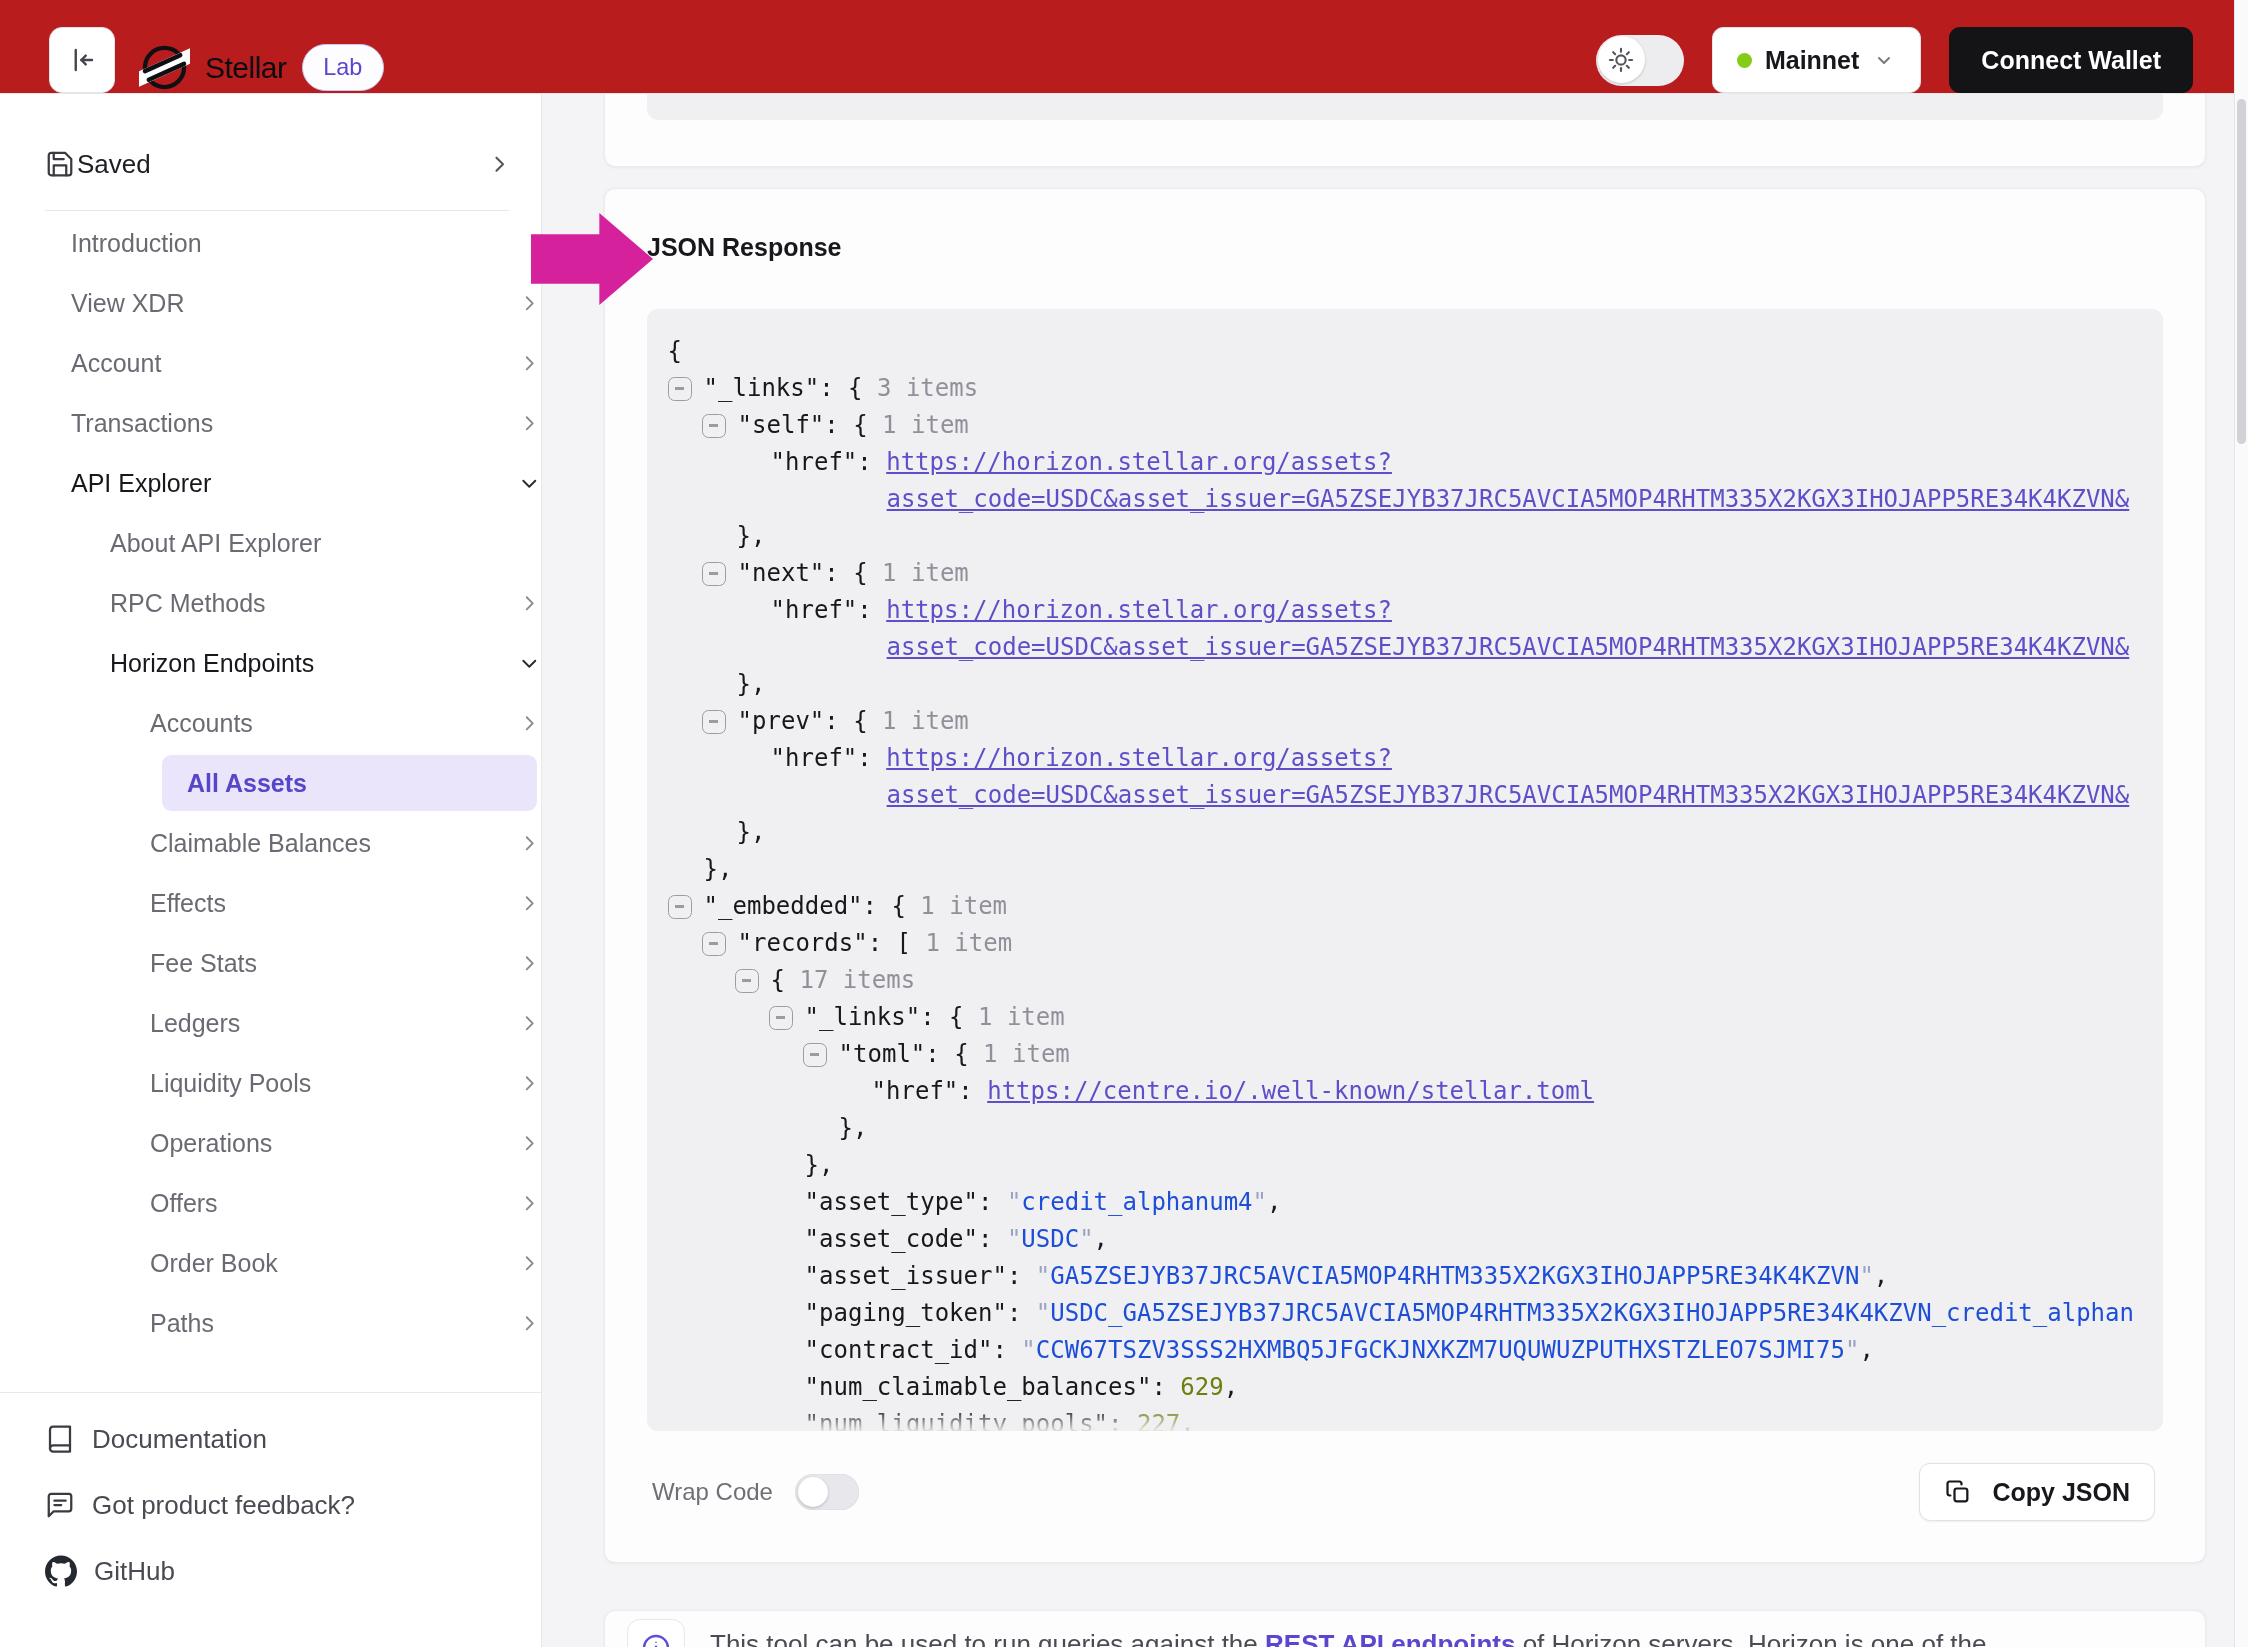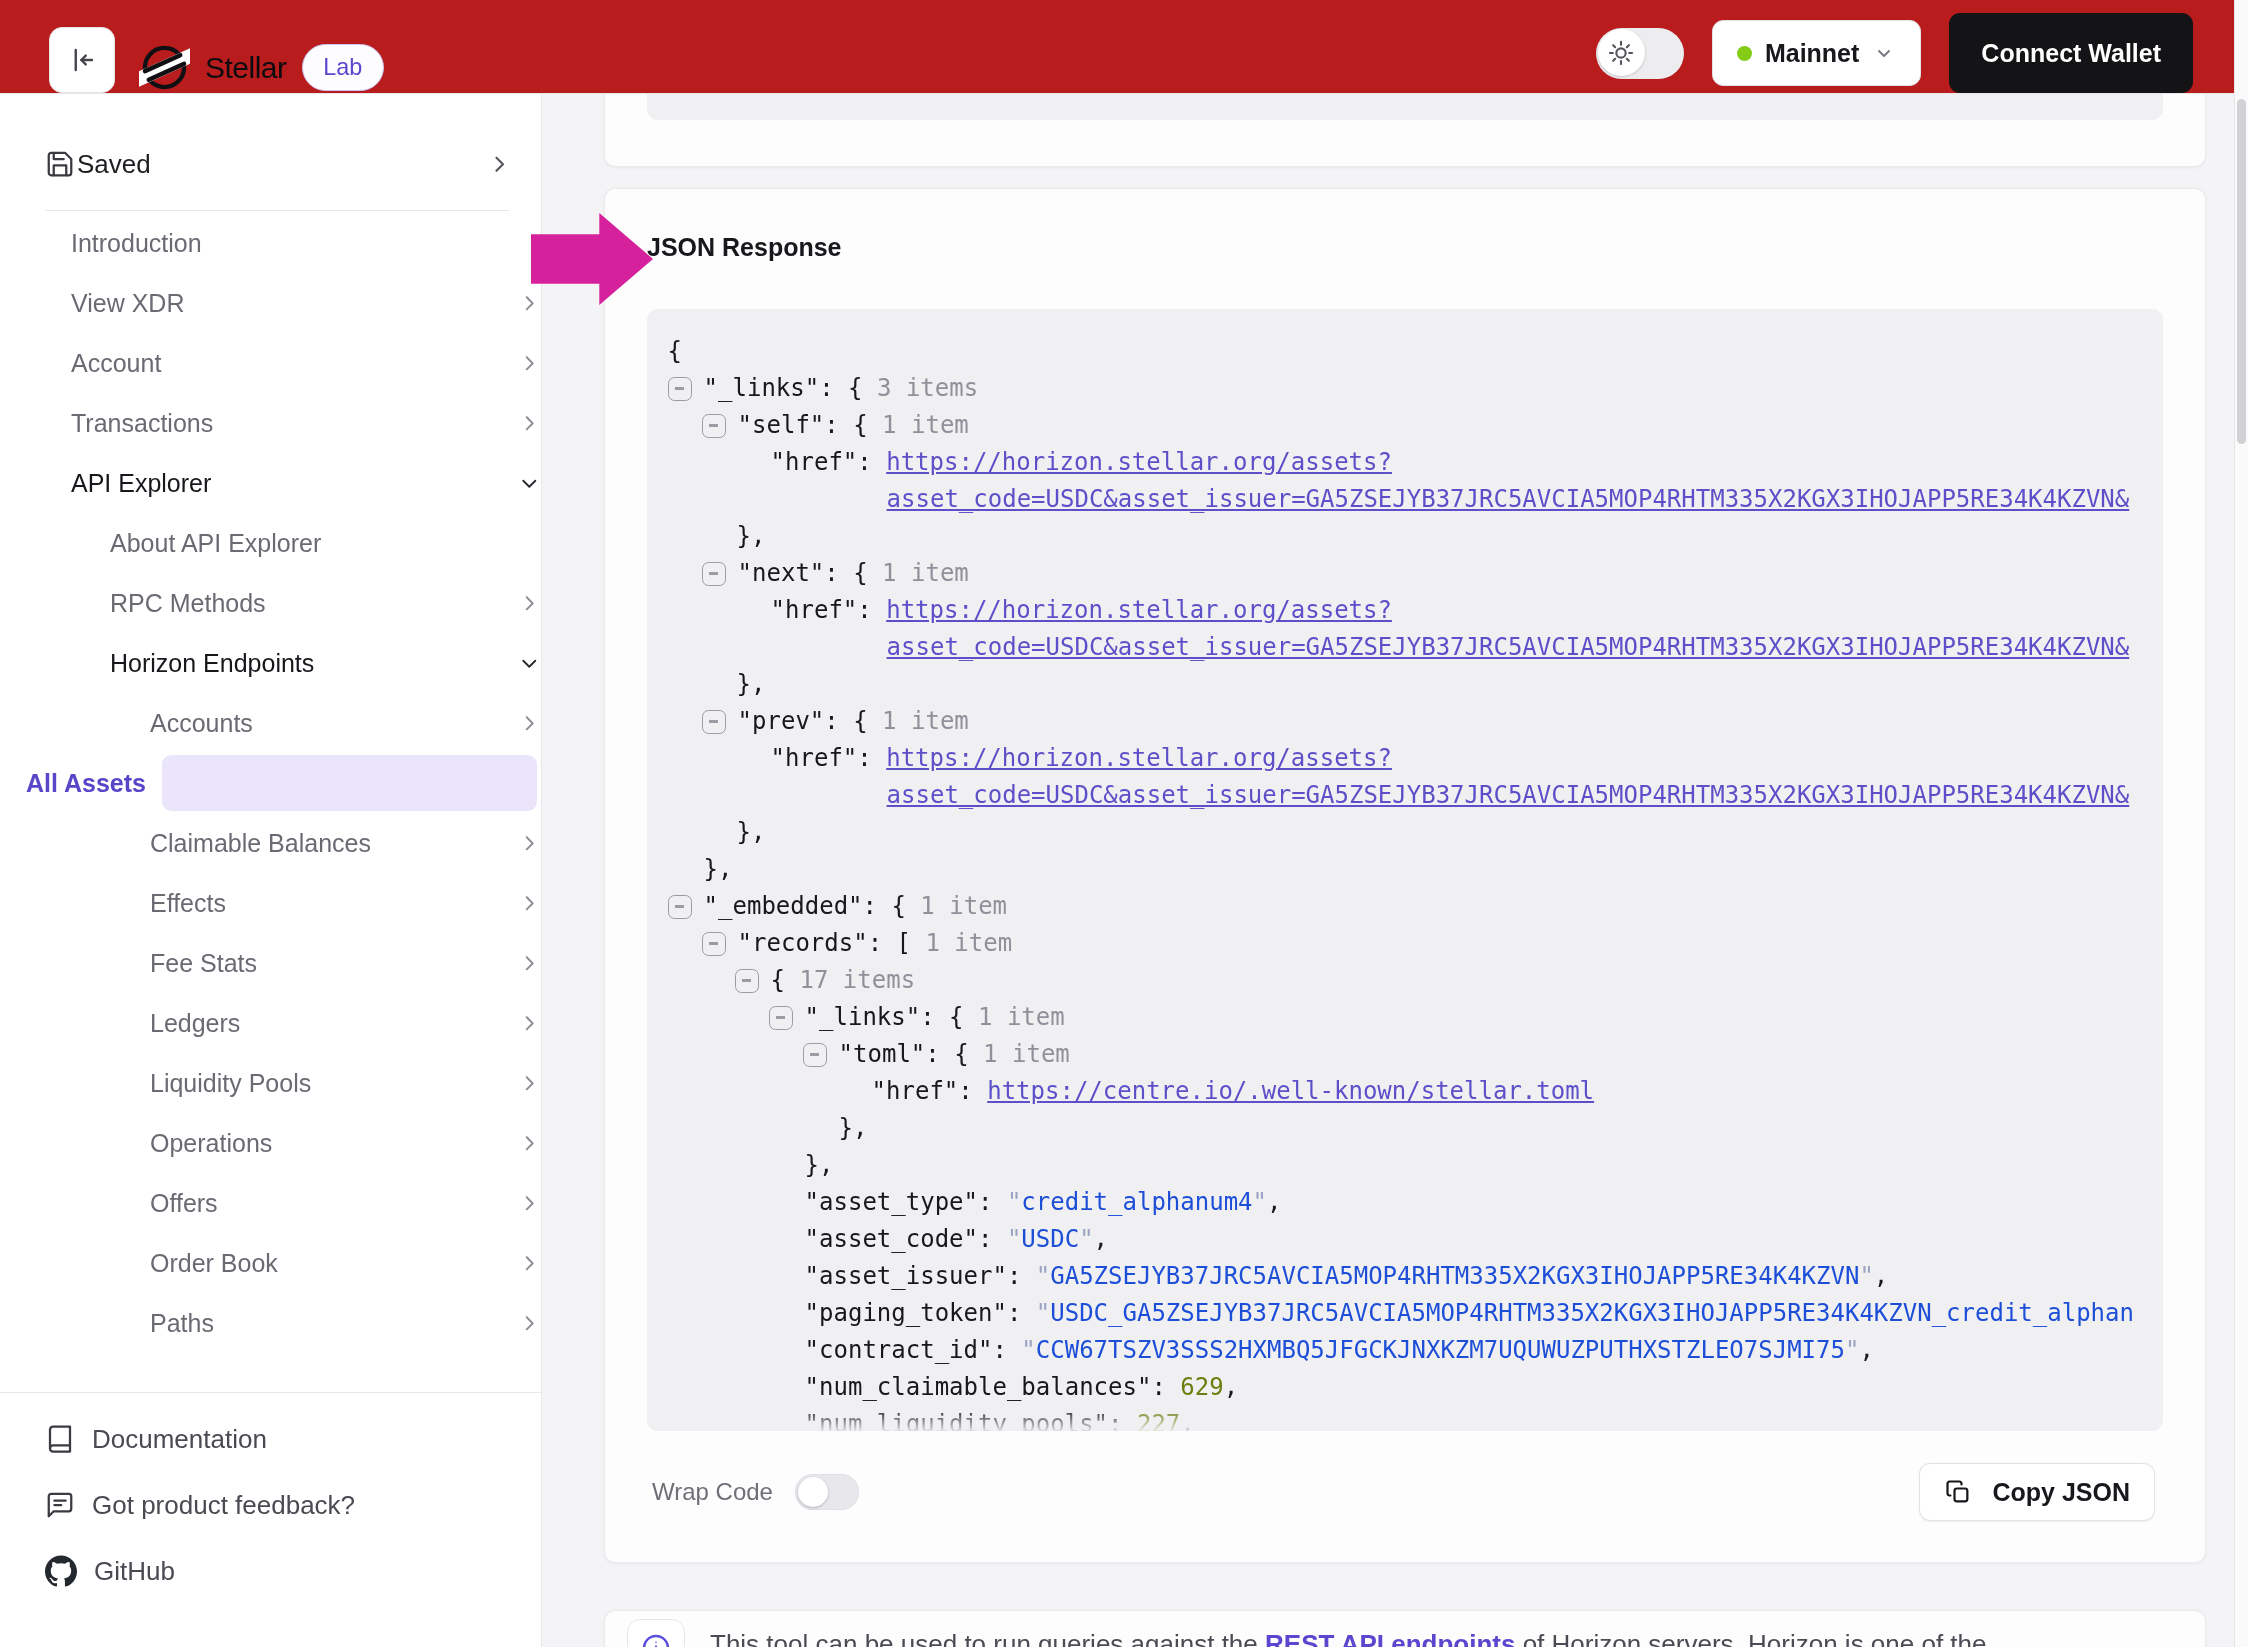--- a/index.html
+++ b/index.html
@@ -32,21 +32,21 @@
     position:absolute;left:1.9px;top:1.9px;width:47px;height:47px;border-radius:50%;background:#fff;
     box-shadow:0 0.9px 2.8px rgba(0,0,0,.18);display:flex;align-items:center;justify-content:center;
   }
   .network-btn{
     height:66px;padding:0 24px;border:1.4px solid #e4e4e7;border-radius:11.2px;background:#fff;
     display:flex;align-items:center;gap:13px;box-sizing:border-box;
   }
   .net-dot{width:15px;height:15px;border-radius:50%;background:#84cc16;}
   .network-btn .net-label{font-size:25px;font-weight:700;color:#17171c;}
   .wallet-btn{
-    height:80px;padding:0 32px;background:#141417;border:none;border-radius:11.2px;
+    height:66px;padding:0 32px;background:#141417;border:none;border-radius:11.2px;
     color:#fff;font-size:25px;font-weight:700;display:flex;align-items:center;font-family:inherit;
   }
   
   .sidebar{
     position:absolute;left:0;top:94px;width:542px;height:1553px;background:#fff;
     border-right:1.4px solid #e8e8eb;box-sizing:border-box;z-index:2;overflow:hidden;
   }
   .saved-row{
     position:absolute;left:0;top:37px;width:542px;height:66px;display:flex;align-items:center;
     padding:0 32px 0 45px;box-sizing:border-box;gap:2px;
@@ -55,21 +55,21 @@
   .side-divider{position:absolute;left:45px;top:116px;width:464px;height:0;border-top:1.4px solid #e8e8eb;}
   .nav-list{position:absolute;left:0;top:119px;width:542px;padding-left:26px;}
   .nav-row{
     position:relative;height:60px;display:flex;align-items:center;box-sizing:border-box;
     padding-right:28px;font-size:25px;color:#6a6a73;
   }
   .nav-row .lbl{flex:1;}
   .nav-row.lv0 .lbl{margin-left:45px;}
   .nav-row.lv1 .lbl{margin-left:84px;}
   .nav-row.lv2 .lbl{margin-left:124px;}
-  .nav-row.lv3 .lbl{}
+  .nav-row.lv3 .lbl{margin-left:161px;}
   .nav-row.active{color:#17171c;}
   .nav-row.selected .lbl{color:#5746c8;font-weight:700;}
   .sel-bg{
     position:absolute;left:136px;top:1.9px;width:375px;height:56px;background:#eae5fb;border-radius:9.4px;
   }
   .nav-row .lbl{position:relative;}
   .sidebar-footer{
     position:absolute;left:0;top:1298px;width:542px;height:256px;background:#fff;
     border-top:1.4px solid #e8e8eb;box-sizing:border-box;padding-top:13px;
   }

